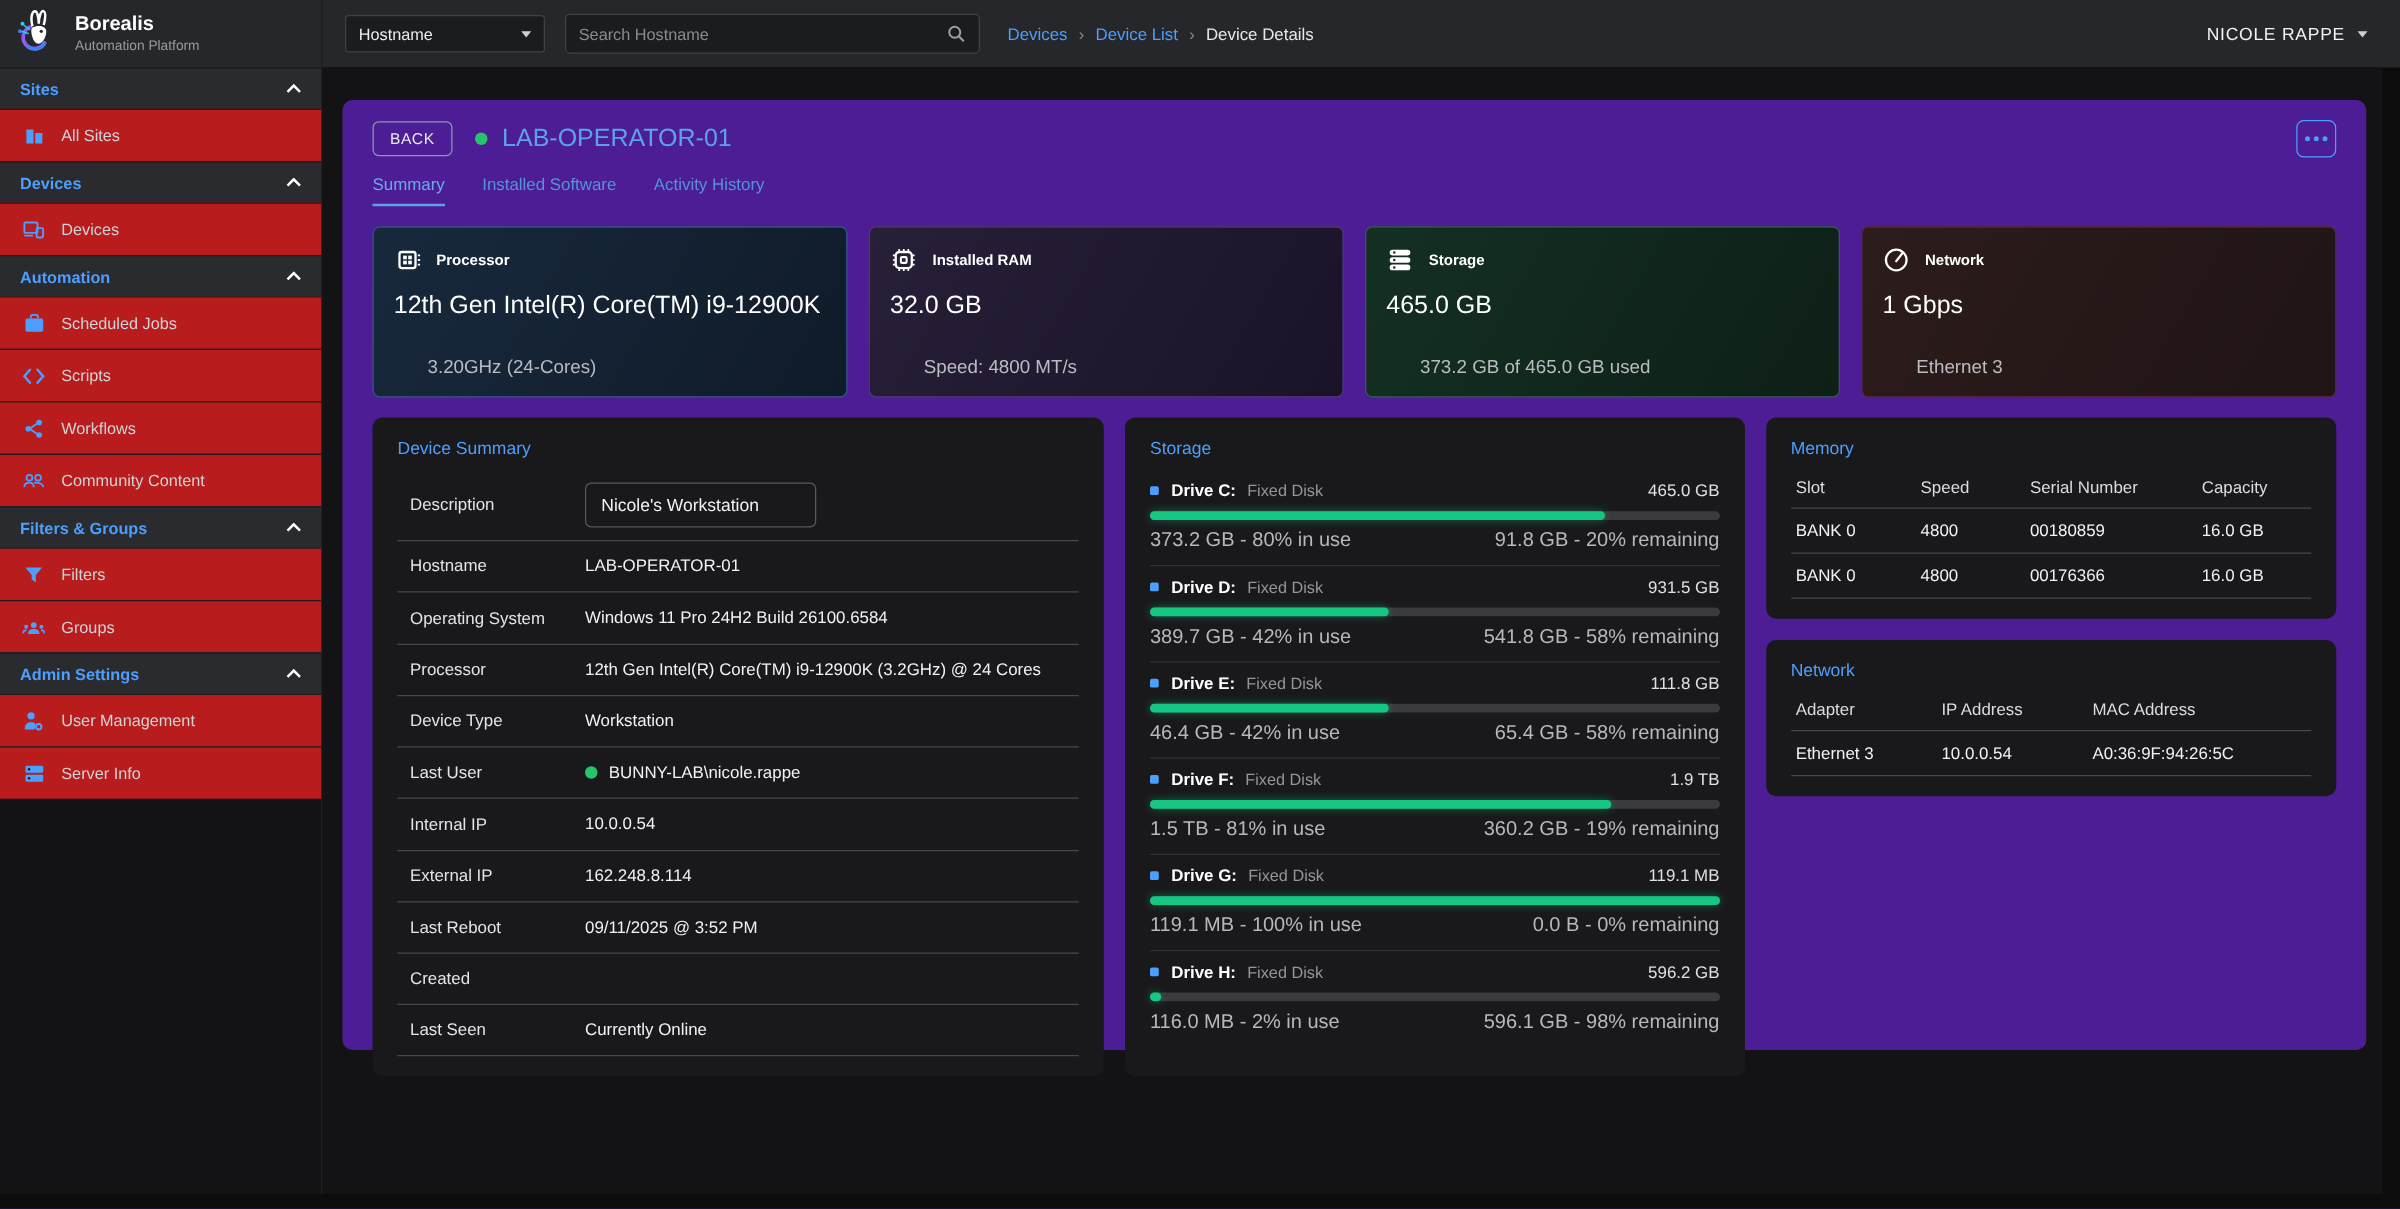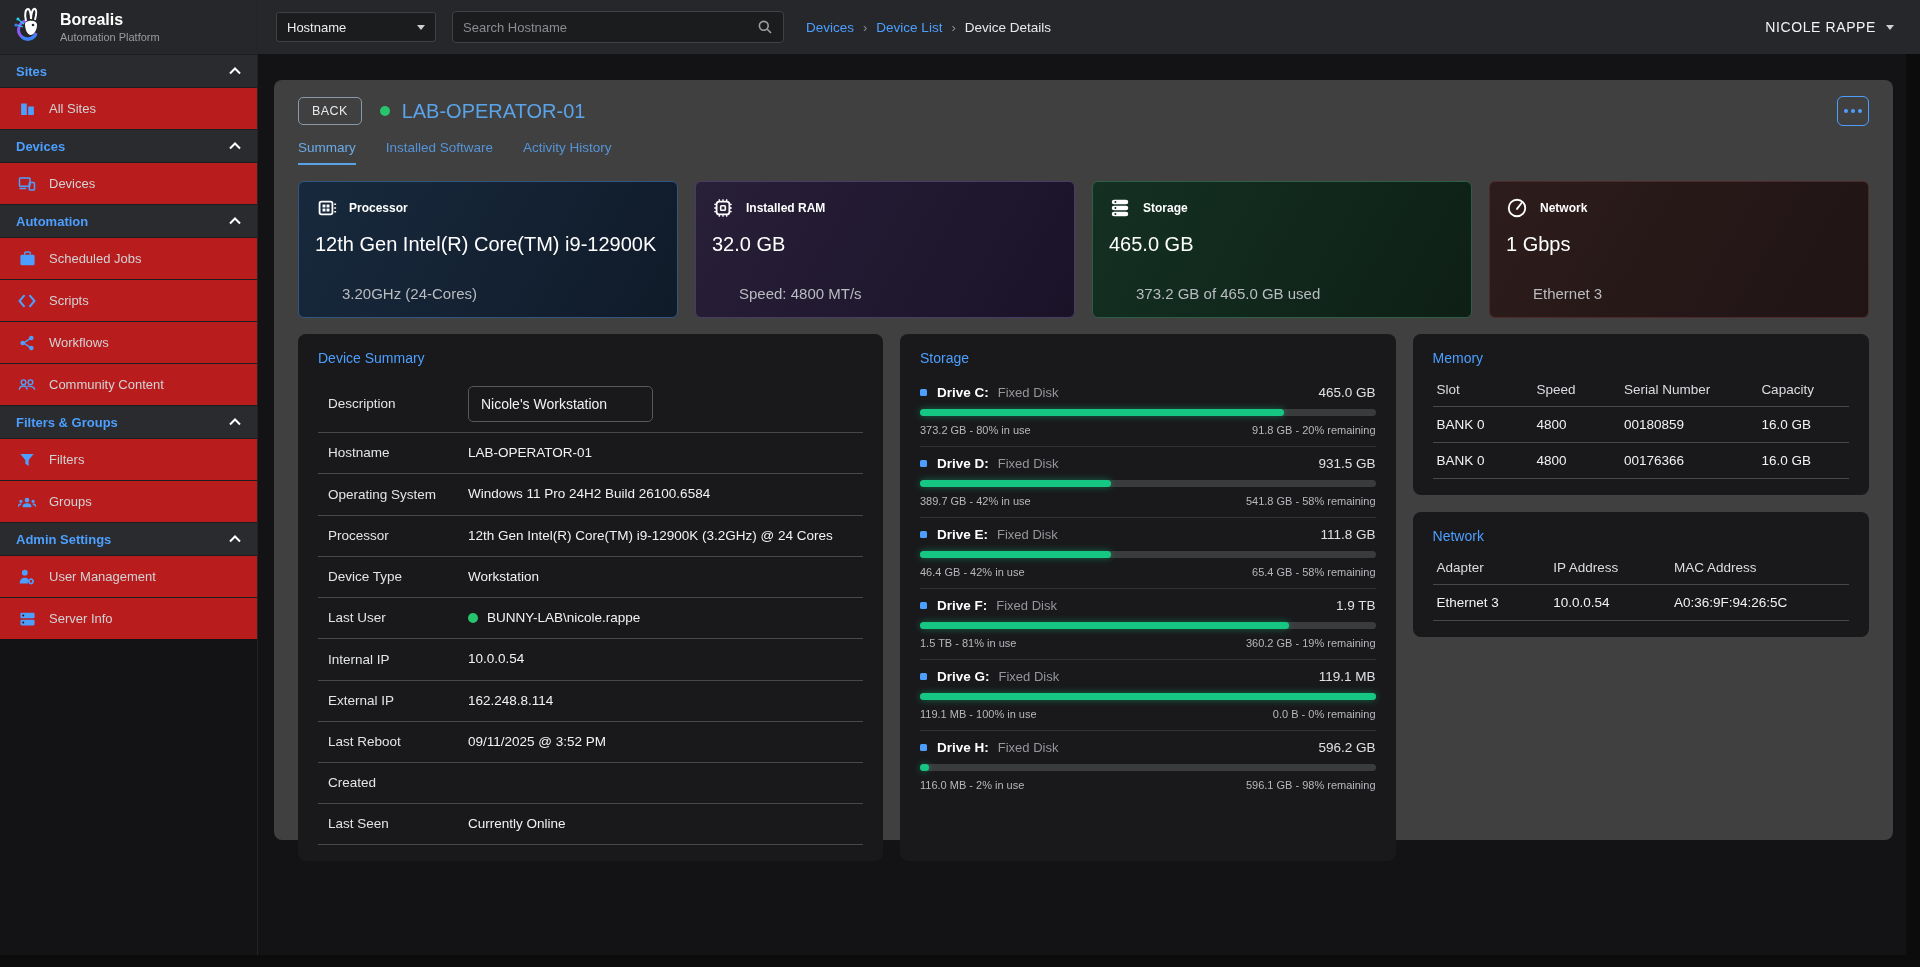--- a/index.html
+++ b/index.html
@@ -50,21 +50,21 @@
   .searchbox input::placeholder { color:#8b8c90; }
   .breadcrumb { margin-left:22px; display:flex; align-items:center; gap:9px; font-size:13.5px; }
   .crumb-link { color:#4d9fff; cursor:pointer; text-decoration:none; }
   .crumb-sep { color:#8b8c90; font-size:13px; }
   .crumb-current { color:#e8e9eb; }
   .usermenu { margin-left:auto; margin-right:26px; display:flex; align-items:center; gap:10px; cursor:pointer; }
   .usermenu .name { font-size:14px; color:#f2f3f5; letter-spacing:0.6px; }
 
   
   .content-outer { flex:1; background:#131315; padding:26px 13px 5px 16px; margin-right:14px; }
-  .content-card { background:#404040; border-radius:8px; height:760px; padding:16px 24px; }
+  .content-card { background:#4c1d95; border-radius:8px; height:760px; padding:16px 24px; }
 
   .device-header { display:flex; align-items:center; }
   .back-btn {
     background:transparent; border:1px solid #8a99a8; border-radius:5px; color:#e6eaee;
     font-size:12.5px; padding:6px 13px; cursor:pointer; letter-spacing:0.4px;
     font-family:"Liberation Sans", sans-serif;
   }
   .dot { width:10px; height:10px; border-radius:50%; background:#27c46d; display:inline-block; }
   .device-title { font-size:20px; font-weight:normal; color:#5ba3e8; margin-left:12px; }
   .device-header .dot { margin-left:18px; }
@@ -110,21 +110,21 @@
   
   .drive { padding:9px 0 10px; border-bottom:1px solid #303134; }
   .drive:last-child { border-bottom:none; }
   .drive-head { display:flex; align-items:center; }
   .drive-bullet { width:7px; height:7px; border-radius:1.5px; background:#4d9fff; margin-right:10px; }
   .drive-name { font-size:13.5px; font-weight:bold; color:#fff; }
   .drive-type { font-size:13px; color:#95969a; margin-left:9px; }
   .drive-size { margin-left:auto; font-size:13.5px; color:#dfe0e2; }
   .drive-bar { height:7px; border-radius:4px; background:#3a3b3d; margin-top:9px; overflow:visible; }
   .drive-fill { height:7px; border-radius:4px; background:#16c784; box-shadow:0 0 7px rgba(22,199,132,0.45); }
-  .drive-foot { display:flex; justify-content:space-between; margin-top:8px; font-size:11px; color:#b7b8bb; }
+  .drive-foot { display:flex; justify-content:space-between; margin-top:8px; font-size:16px; color:#b7b8bb; }
 
   
   .mini-table { width:100%; border-collapse:collapse; }
   .mini-table th {
     text-align:left; font-weight:normal; font-size:13.5px; color:#dcdde0;
     padding:6px 4px 9px; border-bottom:1px solid #47484b;
   }
   .mini-table td {
     font-size:13.5px; color:#f2f2f4; padding:10px 4px; border-bottom:1px solid #47484b;
   }

